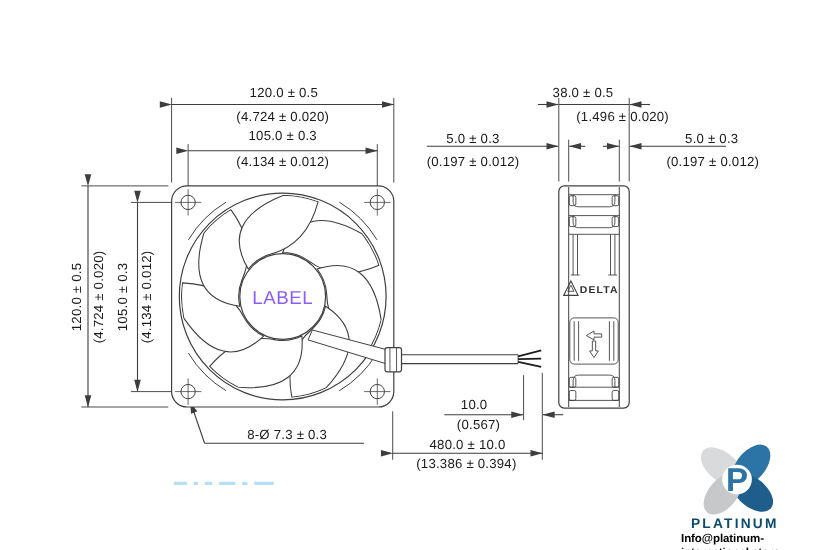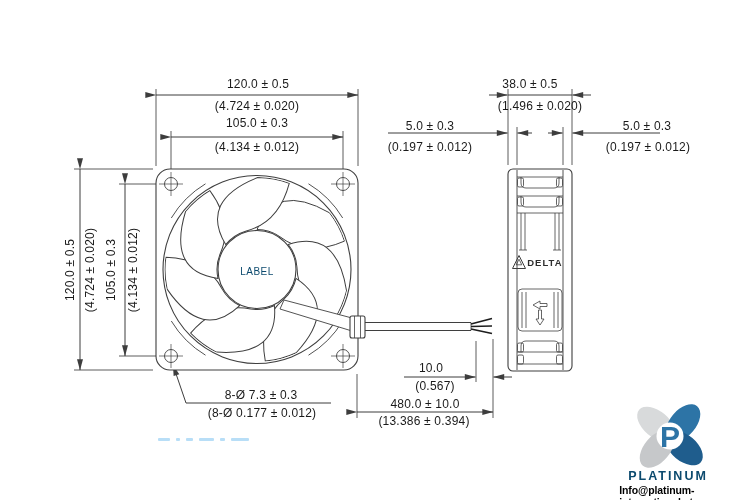--- a/index.html
+++ b/index.html
@@ -3,21 +3,21 @@
 <meta charset="utf-8">
 <style>
   html,body{margin:0;padding:0;background:#fff;}
   #canvas{position:relative;width:750px;height:500px;background:#ffffff;overflow:hidden;
           font-family:"Liberation Sans",sans-serif;}
   #lineart{position:absolute;left:0;top:0;}
   .dim{position:absolute;font-size:12px;font-weight:500;color:#1a1a1a;white-space:nowrap;
        transform:translateX(-50%);letter-spacing:0.2px;}
   .vdim{position:absolute;font-size:12px;font-weight:500;color:#1a1a1a;white-space:nowrap;
         transform:translate(-50%,-50%) rotate(-90deg);letter-spacing:0.2px;}
-  .hublabel{position:absolute;font-size:10px;font-weight:400;color:#0c4a6e;
+  .hublabel{position:absolute;font-size:17px;font-weight:400;color:#8b5cf6;
             transform:translate(-50%,-50%);letter-spacing:0.5px;}
   .deltaword{position:absolute;font-size:9px;font-weight:800;color:#2e2e2e;
              letter-spacing:1px;transform:scaleX(1.05);}
   .brandP{position:absolute;font-size:30px;font-weight:800;color:#2d74a6;
           transform:translate(-50%,-50%);}
   .brandname{position:absolute;font-size:12.5px;font-weight:700;color:#0c4a6e;
              letter-spacing:2px;transform:translateX(-50%);}
   .brandmail{position:absolute;font-size:10.5px;font-weight:700;color:#000;
              transform:translateX(-50%);letter-spacing:-0.1px;}
   .wmark{position:absolute;display:flex;align-items:center;gap:6px;}
@@ -190,37 +190,36 @@
       </g>
     </g>
   </svg>
 
   <div class="dim" style="left:258px;top:77px">120.0 ± 0.5</div>
   <div class="dim" style="left:257px;top:99px">(4.724 ± 0.020)</div>
   <div class="dim" style="left:257px;top:116px">105.0 ± 0.3</div>
   <div class="dim" style="left:257px;top:140px">(4.134 ± 0.012)</div>
 
   <div class="dim" style="left:530px;top:77px">38.0 ± 0.5</div>
-  <div class="dim" style="left:540px;top:99px">(1.496 ± 0.020)</div>
+  <div class="dim" style="left:566px;top:99px">(1.496 ± 0.020)</div>
   <div class="dim" style="left:430px;top:119px">5.0 ± 0.3</div>
   <div class="dim" style="left:430px;top:140px">(0.197 ± 0.012)</div>
   <div class="dim" style="left:647px;top:119px">5.0 ± 0.3</div>
   <div class="dim" style="left:648px;top:140px">(0.197 ± 0.012)</div>
 
   <div class="vdim" style="left:70px;top:270px">120.0 ± 0.5</div>
   <div class="vdim" style="left:90px;top:270px">(4.724 ± 0.020)</div>
   <div class="vdim" style="left:111px;top:270px">105.0 ± 0.3</div>
   <div class="vdim" style="left:133px;top:270px">(4.134 ± 0.012)</div>
 
   <div class="hublabel" style="left:257px;top:271px">LABEL</div>
 
   <div class="deltaword" style="left:528px;top:258px">DELTA</div>
 
   <div class="dim" style="left:261px;top:388px">8-Ø 7.3 ± 0.3</div>
-  <div class="dim" style="left:262px;top:406px">(8-Ø 0.177 ± 0.012)</div>
 
   <div class="dim" style="left:431px;top:361px">10.0</div>
   <div class="dim" style="left:435px;top:379px">(0.567)</div>
   <div class="dim" style="left:425px;top:397px">480.0 ± 10.0</div>
   <div class="dim" style="left:424px;top:414px">(13.386 ± 0.394)</div>
 
   <div class="wmark" style="left:158px;top:438px">
     <span style="width:12px"></span>
       <span style="width:4px"></span>
       <span style="width:7px"></span>

